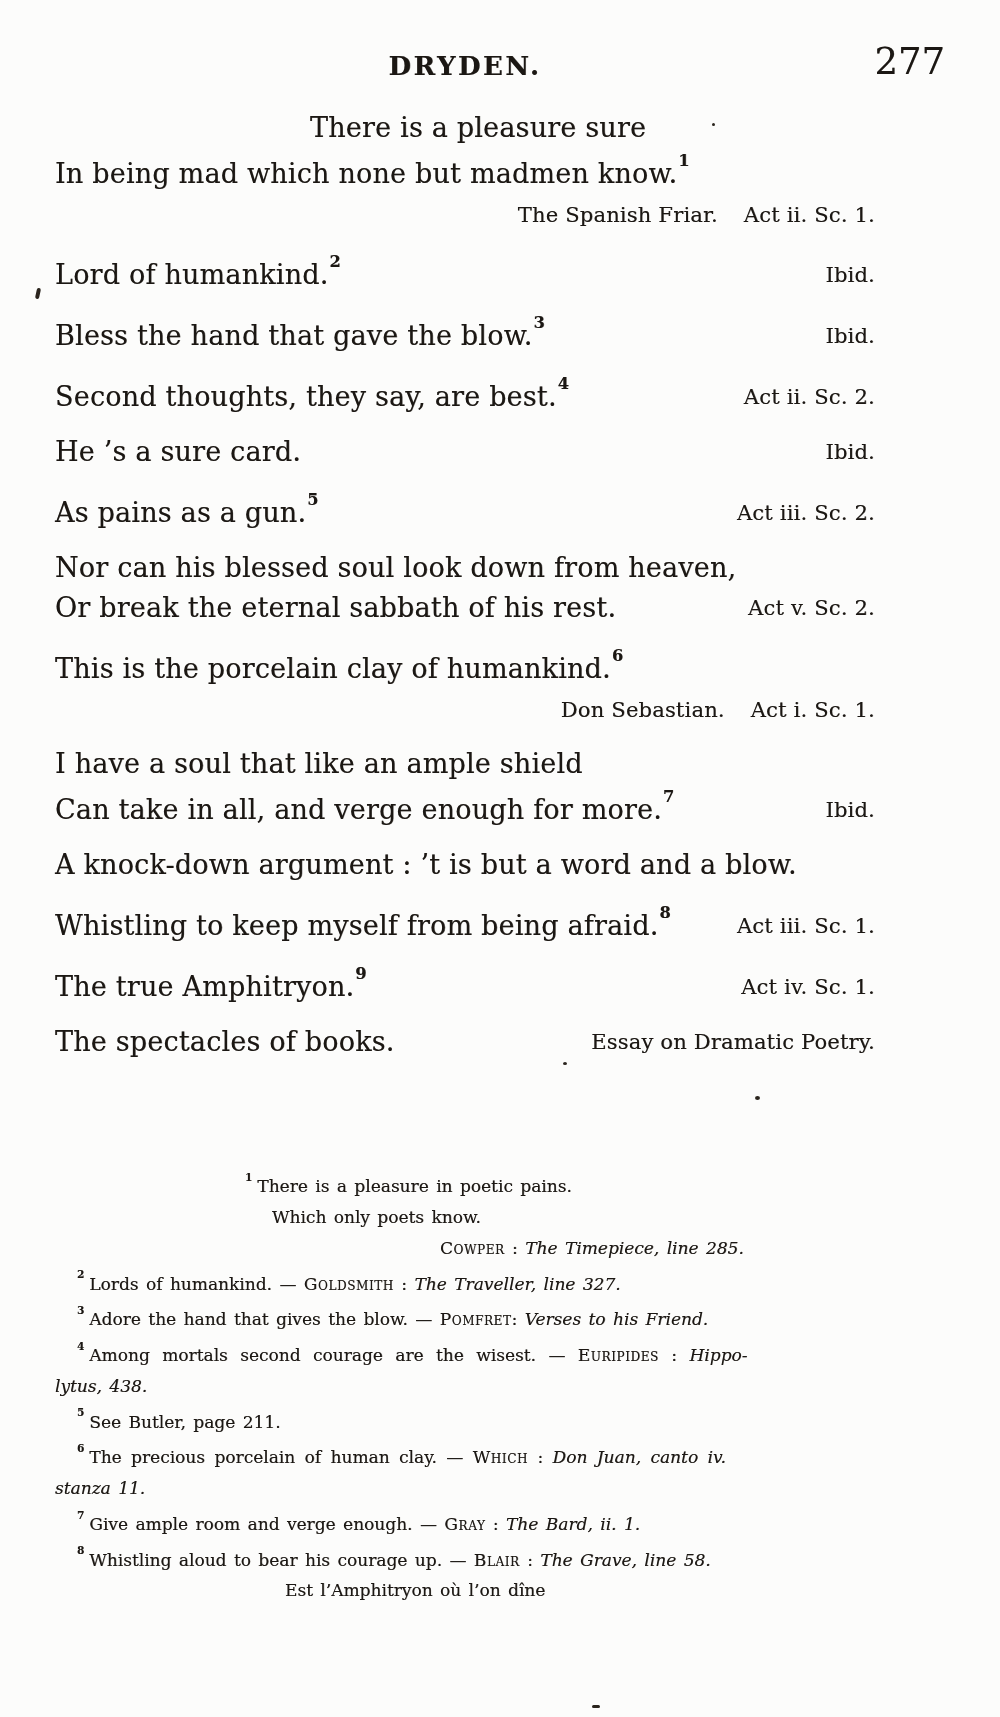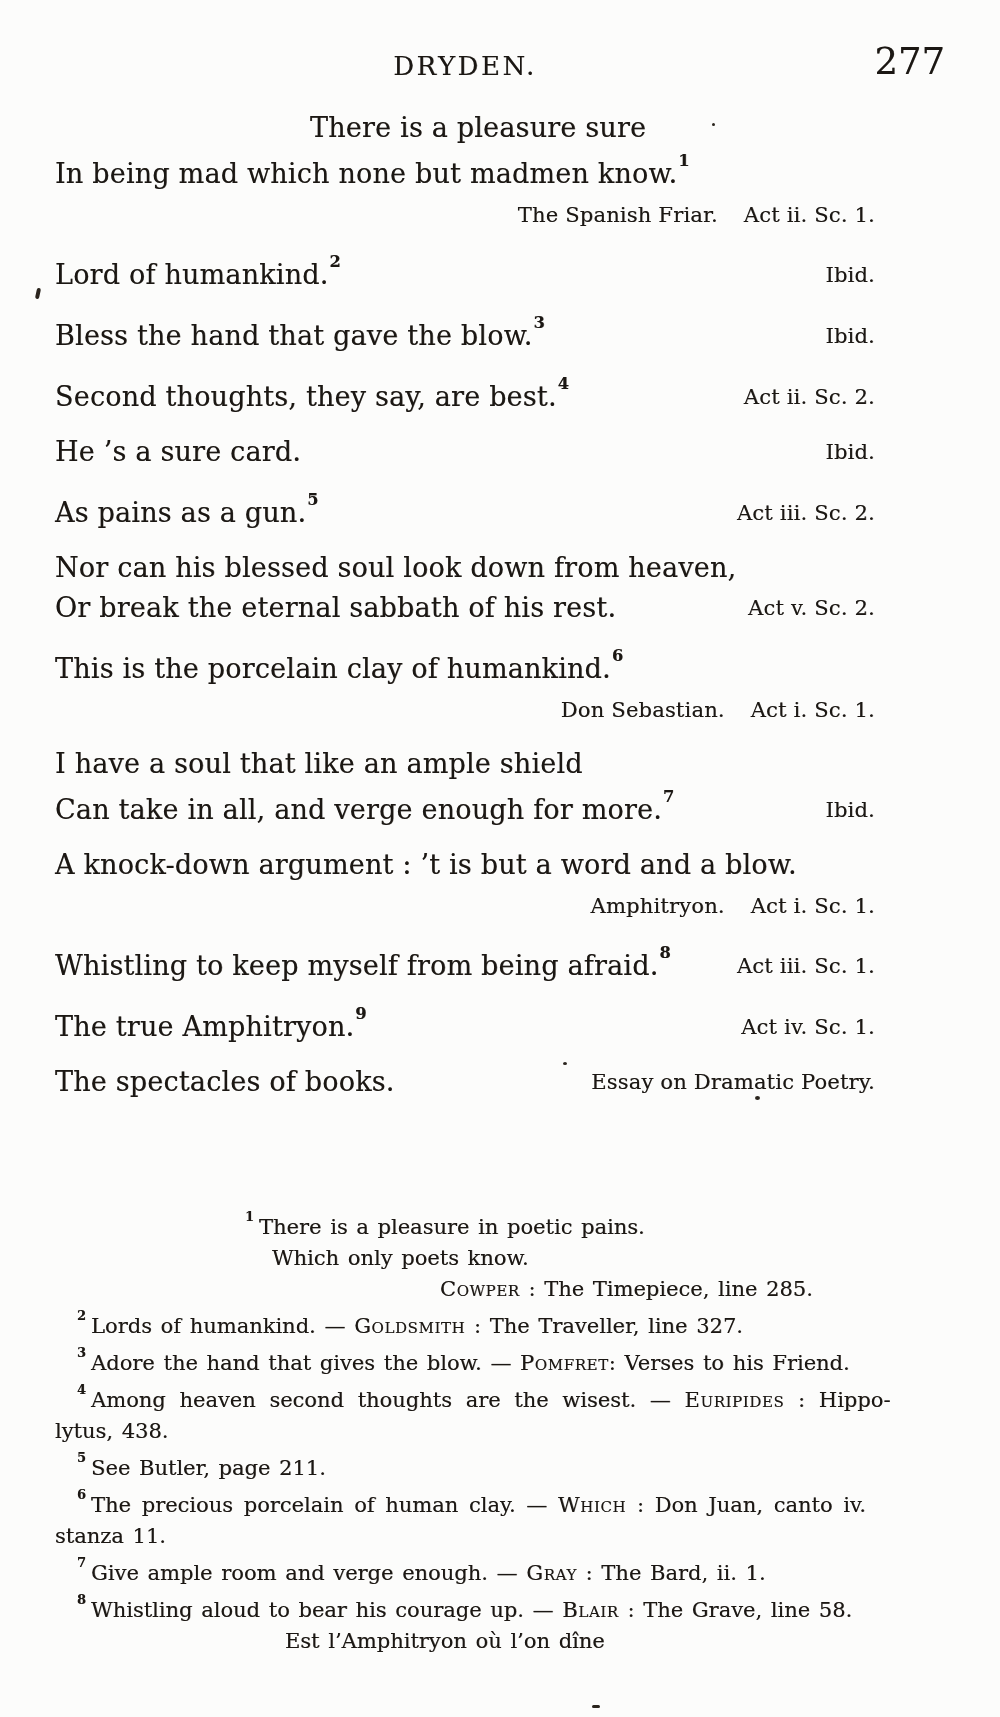--- a/index.html
+++ b/index.html
@@ -7,37 +7,37 @@
     width:1000px;height:1717px;box-sizing:border-box;
     padding:42px 55px 0 55px;
     background:#fcfcfb;
     position:relative;overflow:hidden;
     font-family:"DejaVu Serif","Liberation Serif",serif;
     color:#1b1713;
     text-shadow:0.35px 0.2px 0 rgba(28,22,16,0.5);
   }
   
   .header{position:relative;height:48px;padding-right:70px;text-align:center;margin-bottom:18px;}
-  .runhead{font-size:26px;font-weight:normal;letter-spacing:2.5px;line-height:48px;}
+  .runhead{font-size:26px;font-weight:bold;letter-spacing:2.5px;line-height:48px;}
   .pagenum{position:absolute;right:0;top:-4px;font-size:37px;line-height:48px;font-weight:normal;}
   
   .quotes{padding-right:70px;}
   .quote-block{margin-bottom:15px;font-size:27px;line-height:40px;letter-spacing:0.2px;}
   .q-line{display:flex;justify-content:space-between;align-items:flex-end;white-space:nowrap;}
   .q-textwrap{white-space:nowrap;}
   .q-sup{font-size:0.6em;position:relative;top:-0.45em;margin-left:1px;font-weight:bold;}
   .citation{font-size:21px;white-space:nowrap;letter-spacing:0.2px;}
   .cite-locus.gap{margin-left:26px;}
   .q-cite-line{text-align:right;line-height:38px;}
   
-  .footnotes{margin-top:104px;font-size:21px;line-height:31px;word-spacing:2px;}
+  .footnotes{margin-top:104px;font-size:17px;line-height:31px;word-spacing:2px;}
   .fn-line{white-space:nowrap;}
   .fn-sup{font-size:0.62em;position:relative;top:-0.42em;margin-right:5px;font-weight:bold;}
   .sc{font-variant:small-caps;letter-spacing:0.6px;}
-  .it{}
+  .it{font-style:italic;}
   .spread-6{word-spacing:7px;}
   .spread-4{word-spacing:4px;}
   
   .speck{position:absolute;background:#2a241d;border-radius:50%;}
   .speck.mark{width:4px;height:11px;border-radius:2px;transform:rotate(12deg);}
 </style>
 </head>
 <body>
 
 <div class="page">
@@ -108,21 +108,20 @@
         </div>
         <div class="q-line">
           <span class="q-textwrap"><span class="q-text">Can take in all, and verge enough for more.</span><sup class="q-sup">7</sup></span>
           <span class="citation"><span class="cite-locus">Ibid.</span></span>
         </div>
       </div>
       <div class="quote-block">
         <div class="q-line">
           <span class="q-textwrap"><span class="q-text">A knock-down argument : ’t is but a word and a blow.</span></span>
         </div>
-        <div class="q-cite-line"><span class="citation"><span class="cite-source">Amphitryon.</span><span class="cite-locus gap">Act i. Sc. 1.</span></span></div>
       </div>
       <div class="quote-block">
         <div class="q-line">
           <span class="q-textwrap"><span class="q-text">Whistling to keep myself from being afraid.</span><sup class="q-sup">8</sup></span>
           <span class="citation"><span class="cite-locus">Act iii. Sc. 1.</span></span>
         </div>
       </div>
       <div class="quote-block">
         <div class="q-line">
           <span class="q-textwrap"><span class="q-text">The true Amphitryon.</span><sup class="q-sup">9</sup></span>
@@ -143,21 +142,21 @@
         <div class="fn-line" style="padding-left: 217px;"><span>Which only poets know.</span></div>
         <div class="fn-line" style="padding-left: 385px;"><span class="sc">Cowper</span><span> : </span><span class="it">The Timepiece, line 285.</span></div>
       </div>
       <div class="footnote">
         <div class="fn-line" style="padding-left: 22px;"><sup class="fn-sup">2</sup><span>Lords of humankind. — </span><span class="sc">Goldsmith</span><span> : </span><span class="it">The Traveller, line 327.</span></div>
       </div>
       <div class="footnote">
         <div class="fn-line" style="padding-left: 22px;"><sup class="fn-sup">3</sup><span>Adore the hand that gives the blow. — </span><span class="sc">Pomfret</span><span>: </span><span class="it">Verses to his Friend.</span></div>
       </div>
       <div class="footnote">
-        <div class="fn-line spread-6" style="padding-left: 22px;"><sup class="fn-sup">4</sup><span>Among heaven second thoughts are the wisest. — </span><span class="sc">Euripides</span><span> : </span><span class="it">Hippo-</span></div>
+        <div class="fn-line spread-6" style="padding-left: 22px;"><sup class="fn-sup">4</sup><span>Among mortals second courage are the wisest. — </span><span class="sc">Euripides</span><span> : </span><span class="it">Hippo-</span></div>
         <div class="fn-line"><span class="it">lytus, 438.</span></div>
       </div>
       <div class="footnote">
         <div class="fn-line" style="padding-left: 22px;"><sup class="fn-sup">5</sup><span>See Butler, page 211.</span></div>
       </div>
       <div class="footnote">
         <div class="fn-line spread-4" style="padding-left: 22px;"><sup class="fn-sup">6</sup><span>The precious porcelain of human clay. — </span><span class="sc">Which</span><span> : </span><span class="it">Don Juan, canto iv.</span></div>
         <div class="fn-line"><span class="it">stanza 11.</span></div>
       </div>
       <div class="footnote">

